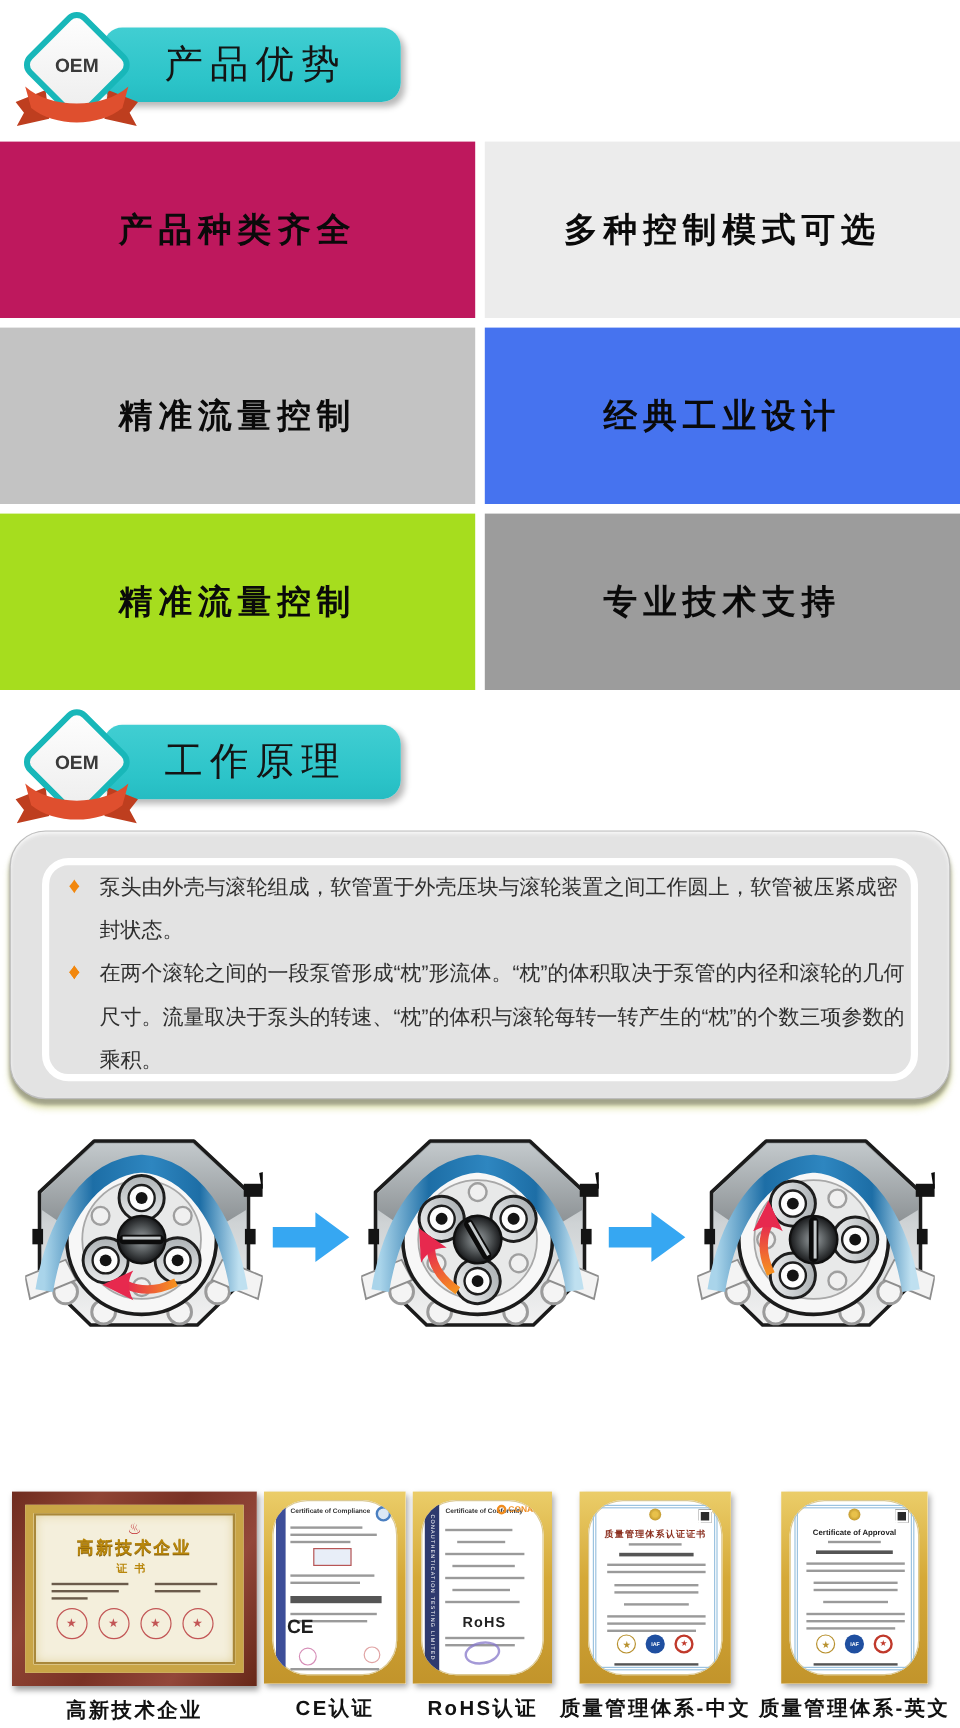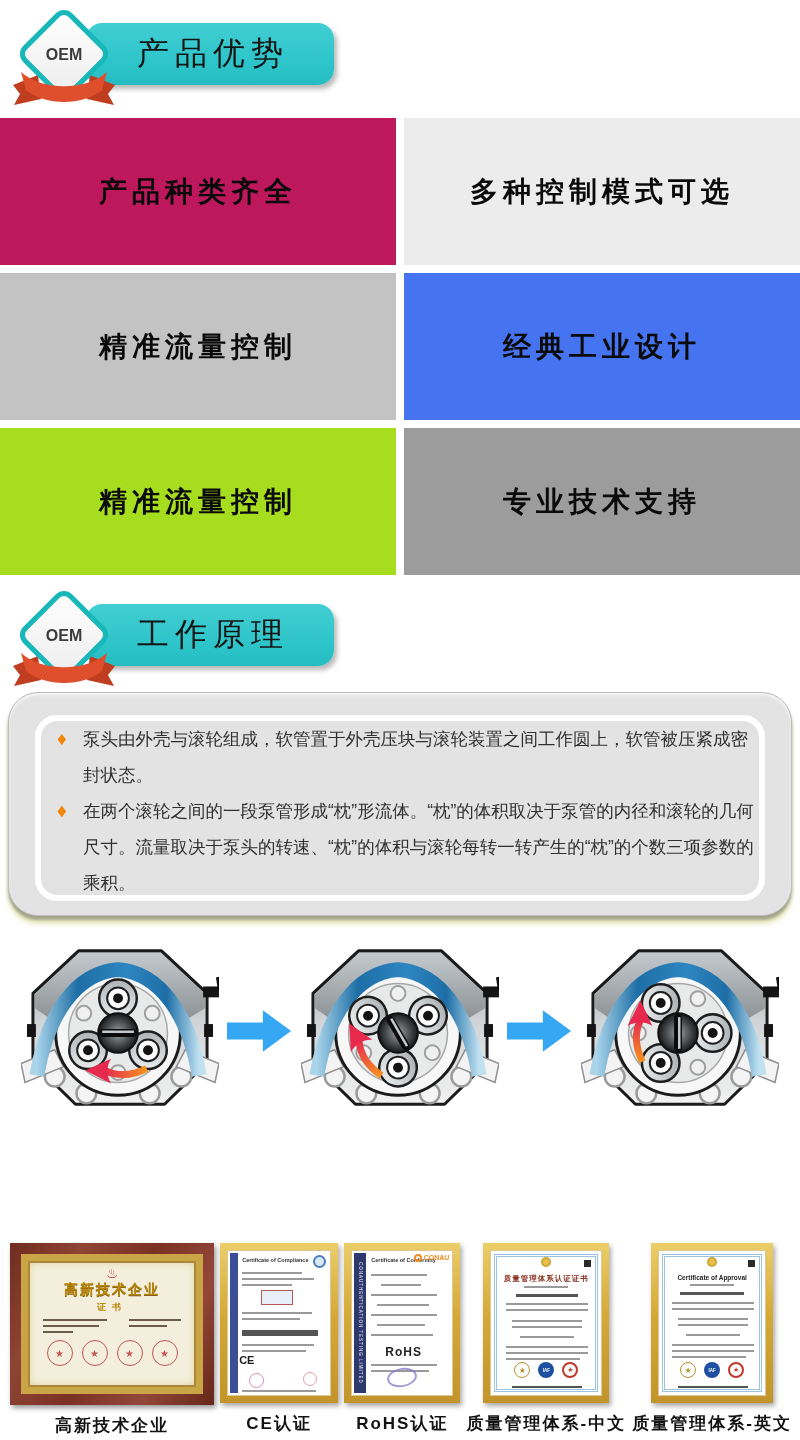--- a/index.html
+++ b/index.html
@@ -55,30 +55,30 @@
   .plq-sub{font-size:9px;font-weight:bold;color:#b8860b;letter-spacing:6px;margin-top:2px;}
   .plq-lines{width:82%;margin-top:5px;display:flex;justify-content:space-between;}
   .plq-col{display:flex;flex-direction:column;gap:4px;}
   .plq-seals{display:flex;gap:9px;margin-top:7px;}
   .plq-seal{width:24px;height:24px;border-radius:50%;border:1.5px solid #c25555;color:#c25555;
         font-size:10px;display:flex;align-items:center;justify-content:center;}
 
   .gcert{box-sizing:border-box;height:160px;padding:7px;
         background:linear-gradient(180deg,#EBCD69 0%,#D5A938 45%,#C2942B 100%);
         box-shadow:2px 3px 5px rgba(0,0,0,.35);}
-  .paper{position:relative;height:100%;background:#ffffff;box-shadow:inset 0 0 0 1px #dbc993;overflow:hidden;}
+  .paper{position:relative;height:100%;background:#ffffff;box-shadow:inset 0 0 0 1px #dbc993;overflow:hidden;border-radius:29px;}
   .bar{position:absolute;height:2px;background:#9a9a9a;}
   .bar.dark{background:#555;}
 
   .ce-strip{position:absolute;left:3px;top:3px;bottom:3px;width:8px;background:#3D4E99;}
   .ce-title{position:absolute;left:15px;top:7px;font-size:5.5px;font-weight:bold;color:#333;}
   .ce-seal{position:absolute;right:5px;top:5px;width:13px;height:13px;border-radius:50%;
         border:2px solid #4A7FC1;background:#dce8f5;box-sizing:border-box;}
   .ce-box{position:absolute;left:34px;top:40px;width:30px;height:13px;border:1px solid #b85555;background:#e8eef8;}
-  .ce-mark{position:absolute;left:12px;bottom:30px;font-size:11px;font-weight:bold;color:#1e1e1e;}
+  .ce-mark{position:absolute;left:12px;bottom:30px;font-size:16px;font-weight:bold;color:#1e1e1e;}
   .ce-stamp{position:absolute;left:22px;bottom:8px;width:13px;height:13px;border-radius:50%;border:1.5px solid #b48;opacity:.6;}
   .ce-stamp2{position:absolute;right:14px;bottom:10px;width:12px;height:12px;border-radius:50%;border:1.5px solid #c66;opacity:.6;}
 
   .rohs-strip{position:absolute;left:3px;top:3px;bottom:3px;width:12px;background:#2E3A6E;color:#fff;
         writing-mode:vertical-rl;font-size:4.5px;letter-spacing:1px;text-align:center;line-height:12px;}
   .rohs-title{position:absolute;left:20px;top:7px;font-size:5.5px;font-weight:bold;color:#333;}
   .conau{position:absolute;right:4px;top:4px;font-size:7px;font-weight:bold;color:#F08C1E;}
   .conau i{display:inline-block;width:8px;height:8px;border:2px solid #F08C1E;border-radius:50%;
         font-style:normal;vertical-align:-2px;box-sizing:border-box;}
   .rohs-big{position:absolute;left:34px;top:95px;font-size:12px;font-weight:bold;color:#222;letter-spacing:1px;}

